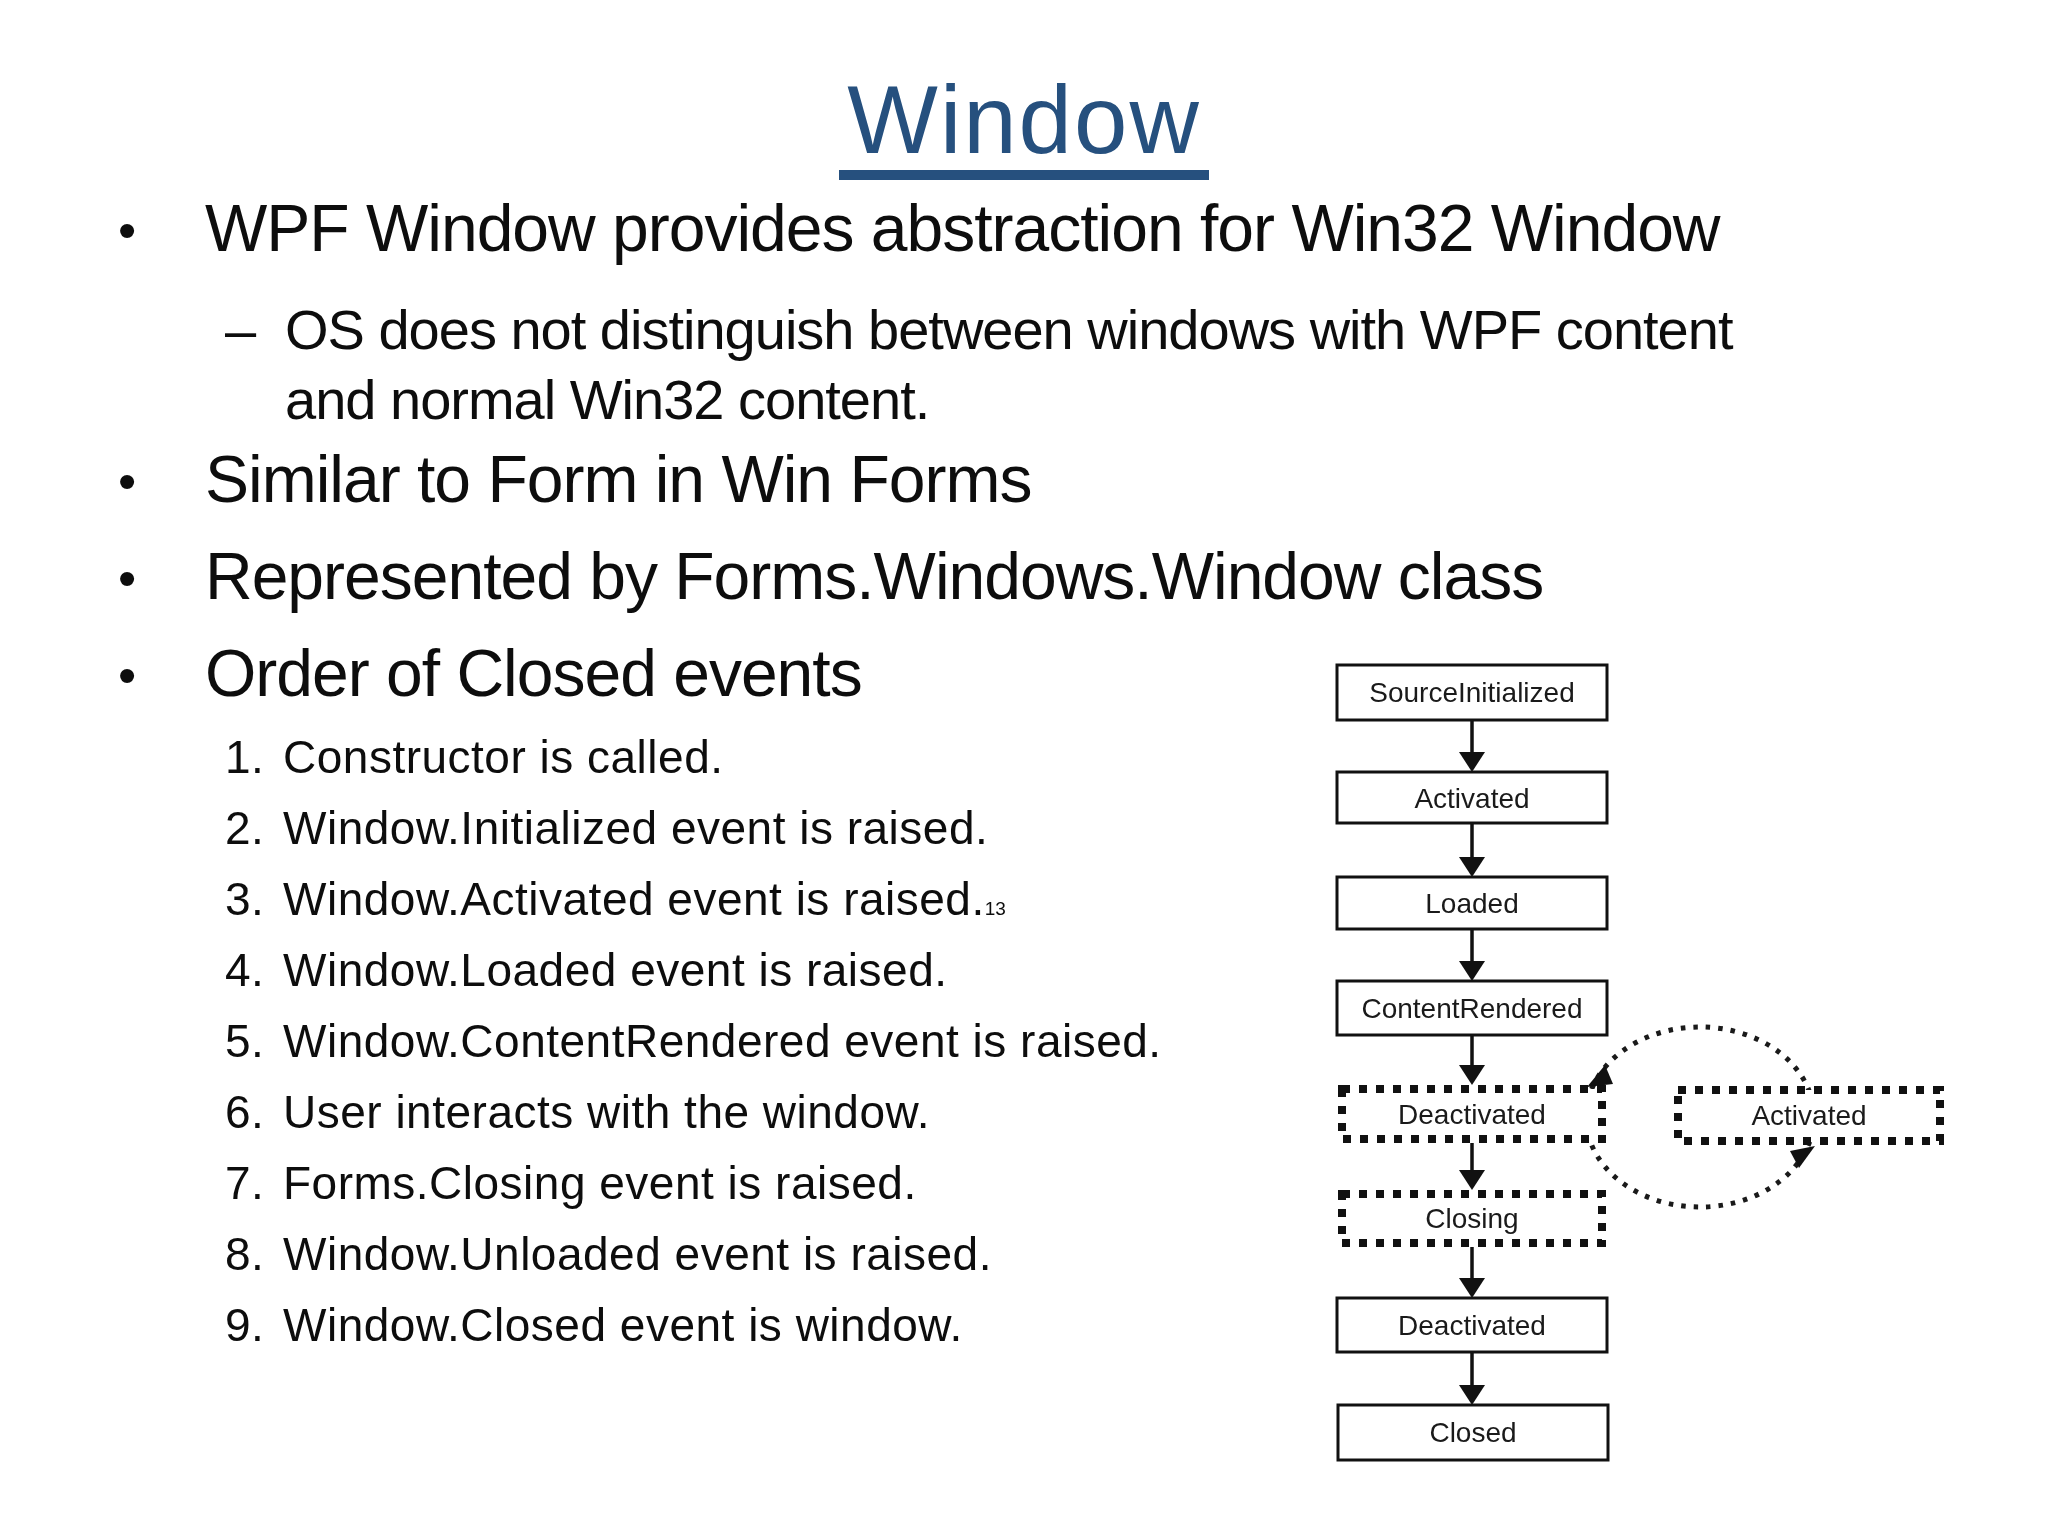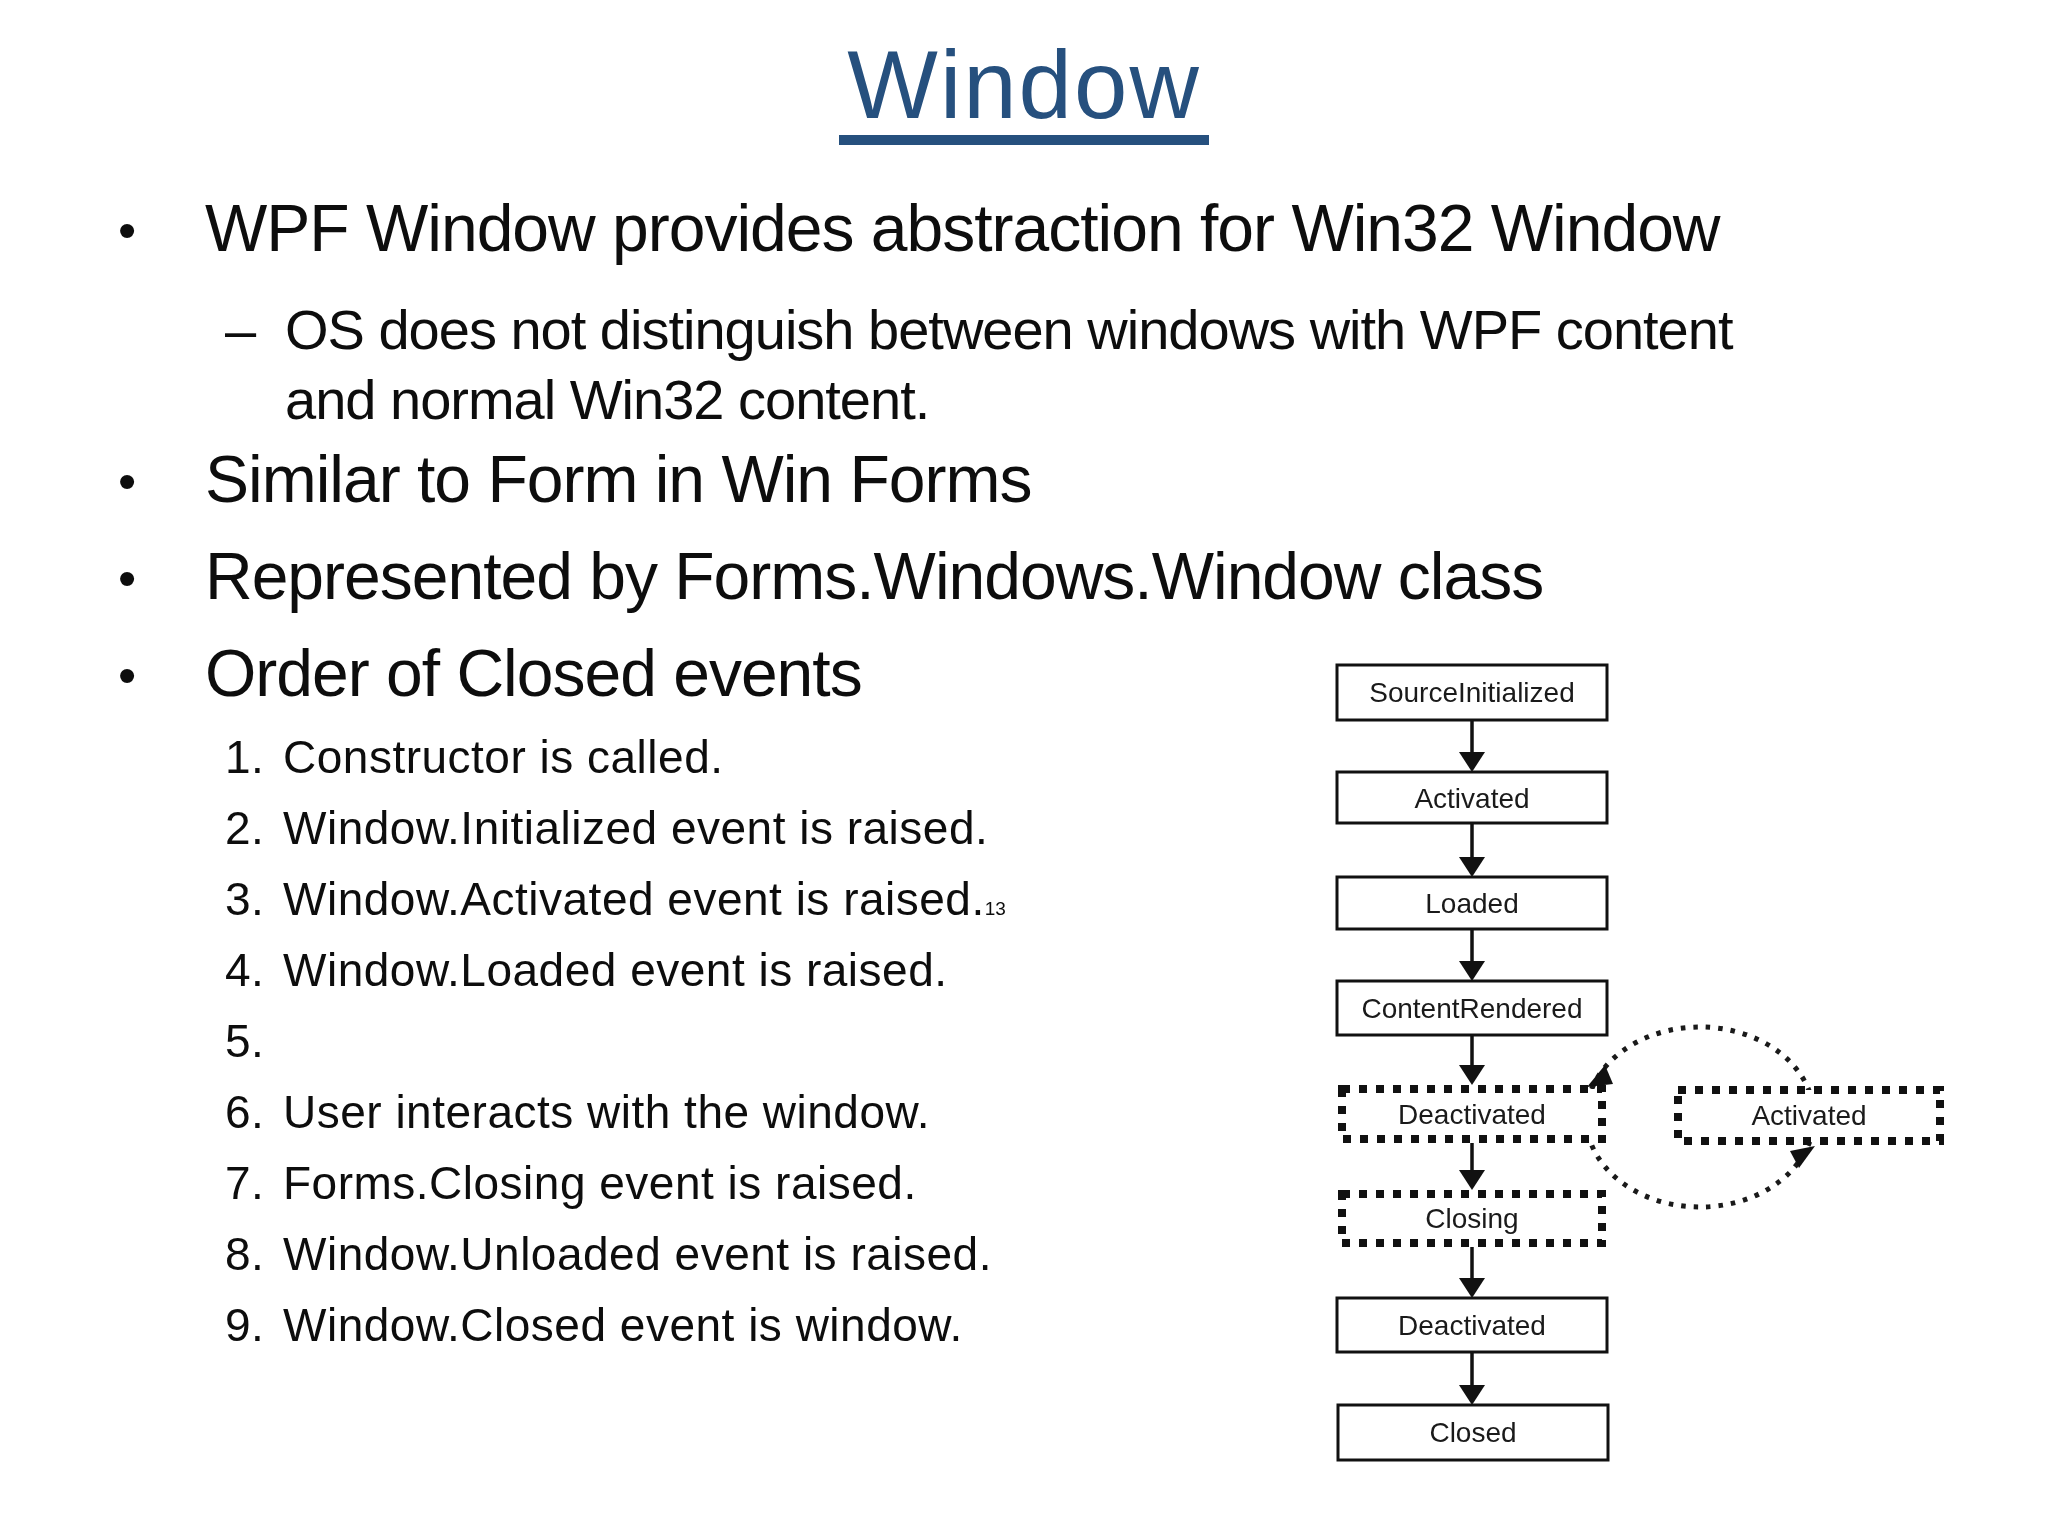--- a/index.html
+++ b/index.html
@@ -4,21 +4,21 @@
 <style>
   html,body{margin:0;padding:0;}
   body{
     width:2048px;height:1536px;background:#ffffff;position:relative;overflow:hidden;
     font-family:"Liberation Sans","DejaVu Sans",sans-serif;color:#0d0d0d;
   }
   
   #title-wrap{position:absolute;top:37px;left:0;right:0;text-align:center;}
   #title{
     display:inline-block;font-size:96px;line-height:96px;letter-spacing:2px;
-    color:#26507E;border-bottom:10px solid #26507E;padding:0 8px 2px 8px;
+    color:#26507E;border-bottom:10px solid #26507E;padding:0 8px 2px 8px;margin-top:35px;
   }
   
   .bullet-row{position:absolute;left:205px;white-space:nowrap;font-size:66px;line-height:66px;letter-spacing:-1px;}
   .bullet-glyph{position:absolute;left:-87px;top:2px;font-size:52px;}
   
   .sub-block{position:absolute;left:285px;top:295px;font-size:56px;line-height:70px;letter-spacing:-1px;white-space:nowrap;}
   .dash-glyph{position:absolute;left:-60px;top:0;font-size:56px;}
   
   #events{position:absolute;left:0;top:722px;width:1300px;}
   .event-row{position:relative;height:71px;font-size:46px;letter-spacing:0.5px;white-space:nowrap;}
@@ -74,20 +74,21 @@
   <div class="event-row">
     <span class="event-num">3.</span>
     <span class="event-text"><span>Window.Activated event is raised.</span><span class="event-note">13</span></span>
   </div>
   <div class="event-row">
     <span class="event-num">4.</span>
     <span class="event-text">Window.Loaded event is raised.</span>
   </div>
   <div class="event-row">
     <span class="event-num">5.</span>
+    <span class="event-text">Window.ContentRendered event is raised.</span>
   </div>
   <div class="event-row">
     <span class="event-num">6.</span>
     <span class="event-text">User interacts with the window.</span>
   </div>
   <div class="event-row">
     <span class="event-num">7.</span>
     <span class="event-text">Forms.Closing event is raised.</span>
   </div>
   <div class="event-row">

